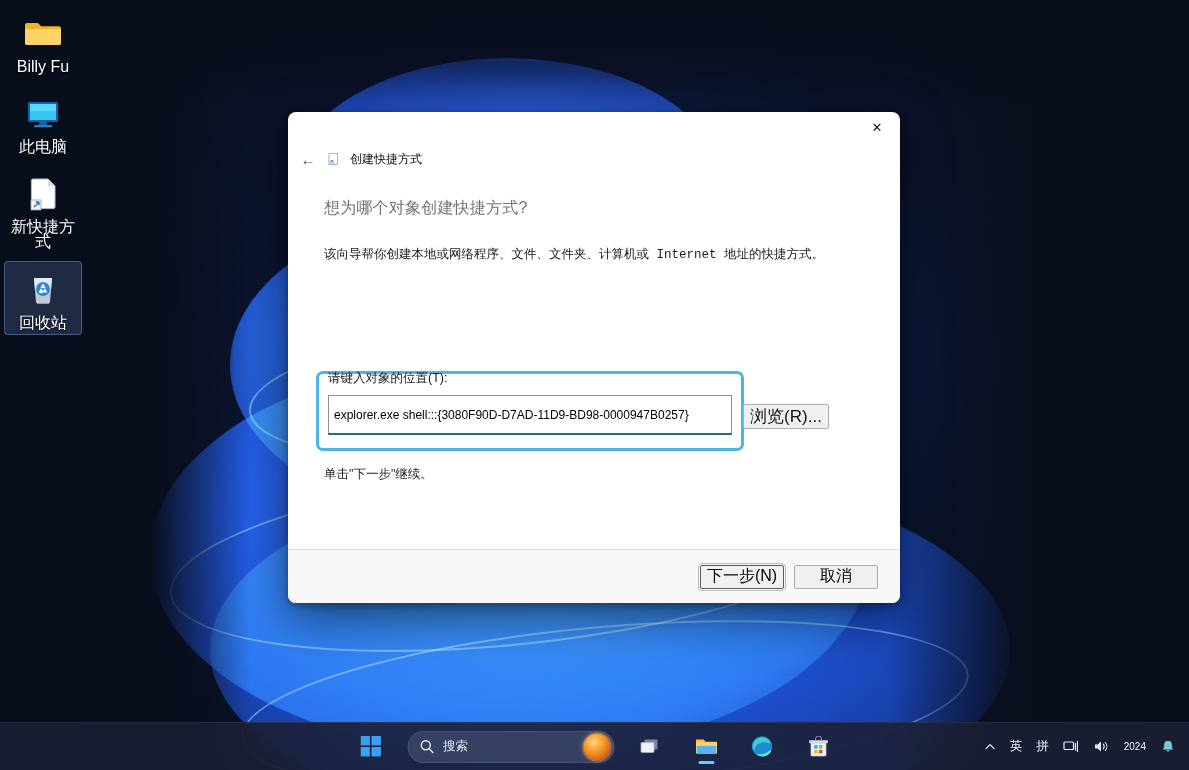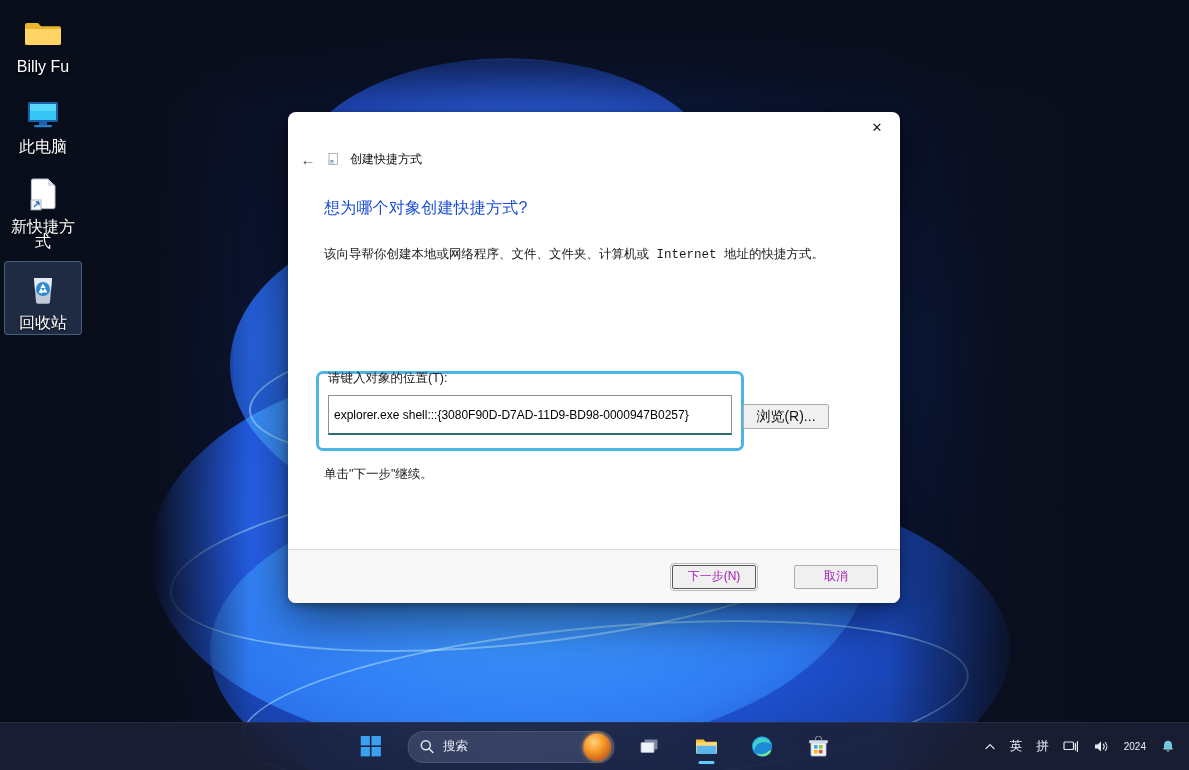--- a/index.html
+++ b/index.html
@@ -131,21 +131,21 @@
     color: #4a4a4a; font-size: 15px; cursor: default;
   }
   .nav-icon {
     width: 16px; height: 16px; margin: 0 8px 0 4px;
     display: flex; align-items: center; justify-content: center;
   }
   .nav-title { font-size: 12px; color: #111; }
 
   .dlg-body { flex: 1 1 auto; padding: 22px 34px 0 36px; position: relative; }
   .dlg-heading {
-    font-size: 16px; color: #1d4ed8; font-weight: 400;
+    font-size: 16px; color: #737373; font-weight: 400;
     letter-spacing: .2px; margin-bottom: 26px;
   }
   .dlg-desc { font-size: 12.5px; color: #1a1a1a; line-height: 20px; font-family: Liberation Mono, monospace; }
 
   .field-highlight {
     position: absolute;
     left: 28px; top: 195px;
     width: 428px; height: 80px;
     border: 3px solid #4db4e6;
     border-radius: 7px;
@@ -162,42 +162,41 @@
     background: #fff;
     font-size: 12px; color: #000;
     padding: 12px 5px;
     font-family: "Liberation Sans", sans-serif;
     outline: none;
   }
   .browse-btn {
     position: absolute; left: 455px; top: 228px;
     width: 86px; height: 25px;
     border: 1px solid #adadad; background: #f0f0f0;
-    font-size: 14px; color: #111;
+    font-size: 17px; color: #111;
     border-radius: 2px; cursor: default;
   }
   .hint-text {
     position: absolute; left: 36px; top: 290px;
     font-size: 12.5px; color: #1a1a1a;
   }
 
   .dlg-footer {
     flex: 0 0 auto; height: 54px;
     border-top: 1px solid #dcdcdc;
     background: #f8f8f8;
     display: flex; align-items: center; justify-content: flex-end;
     gap: 10px; padding-right: 22px;
   }
   .dlg-btn {
     height: 24px; min-width: 84px;
-    font-size: 12px; color: #a21caf;
+    font-size: 16px; color: #000000;
     border: 1px solid #adadad; background: #f0f0f0;
     border-radius: 2px; cursor: default;
     font-family: "Liberation Sans", sans-serif;
-    margin-left: 28px;
   }
   .dlg-btn.primary { border: 1px solid #5a5a5a; outline: 1px solid #bcbcbc; outline-offset: 1px; }
 
   
   #taskbar {
     position: absolute; left: 0; bottom: 0;
     width: 1189px; height: 48px;
     background: rgba(27,32,53,0.88);
     backdrop-filter: blur(18px);
     display: flex; align-items: center;

